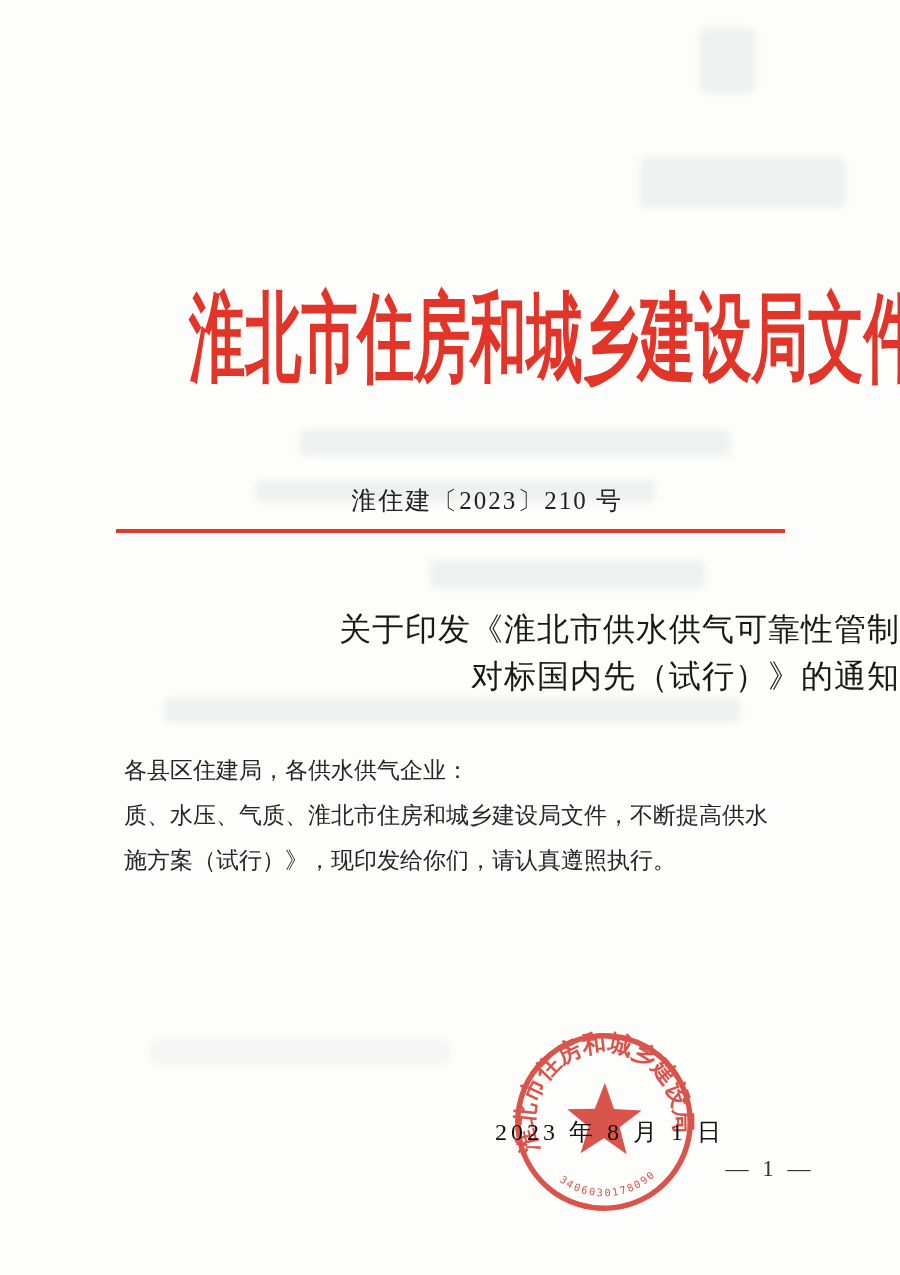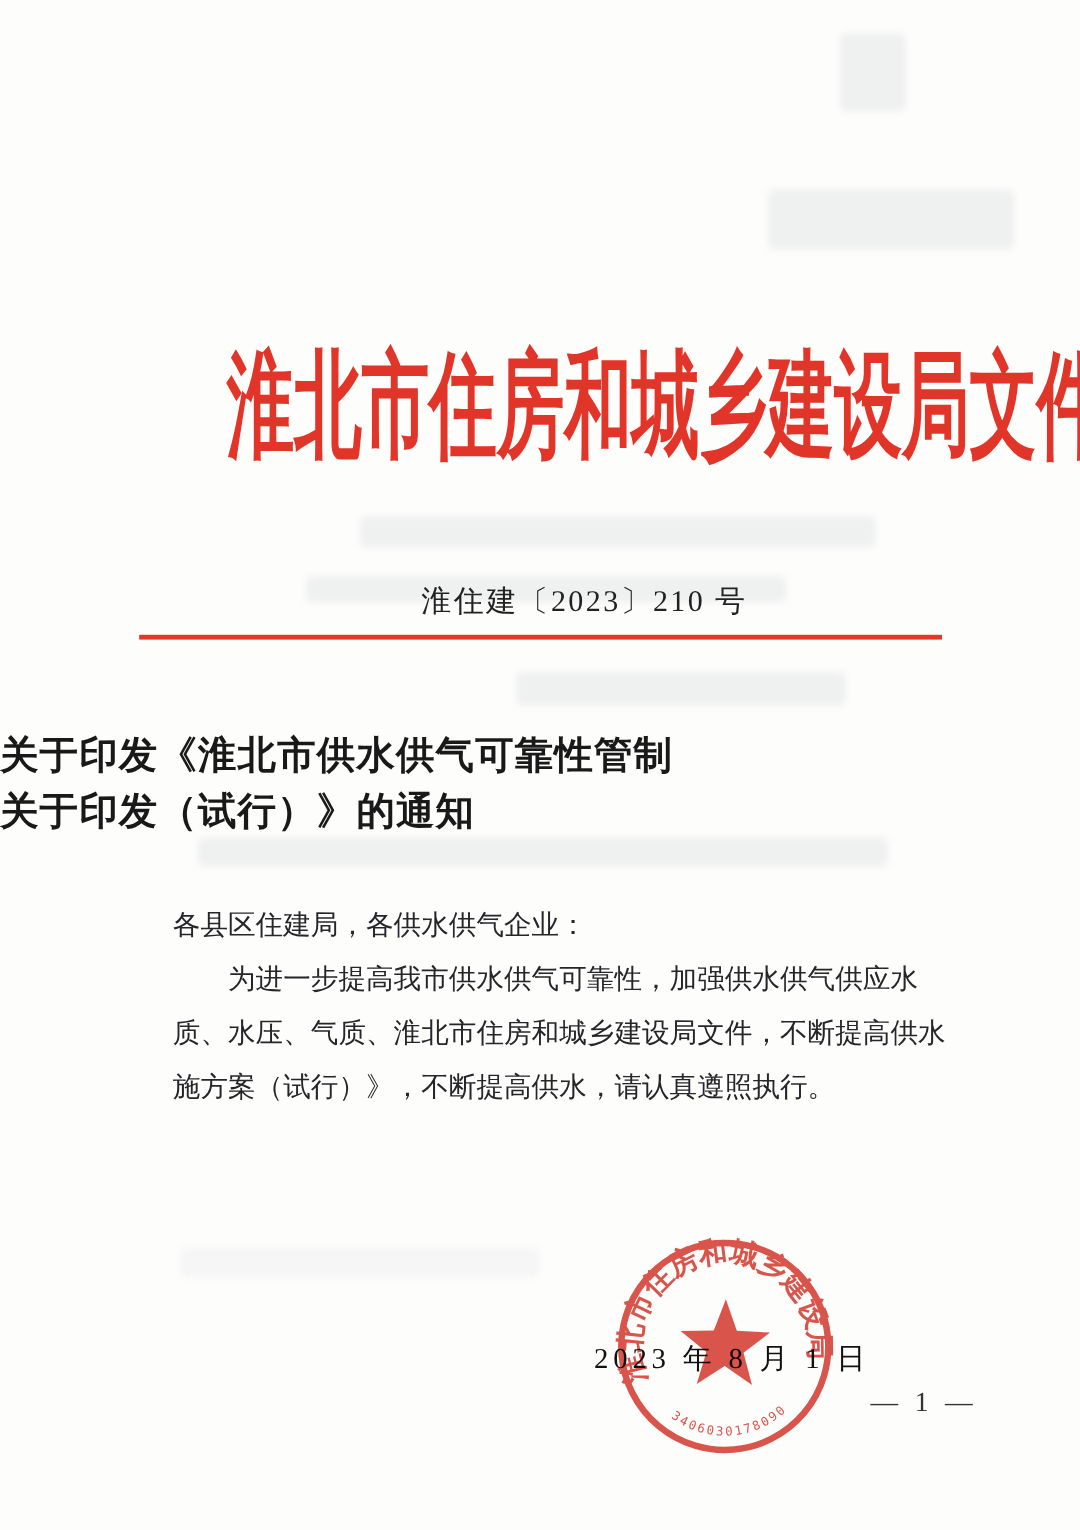--- a/index.html
+++ b/index.html
@@ -30,29 +30,29 @@
     text-align:center;font-size:25px;letter-spacing:2px;color:#222;padding-left:37px;
   }
 
   .red-rule{
     position:absolute;top:529px;left:116px;width:669px;height:4px;
     background:#e53628;
   }
 
   .notice-title{
     position:absolute;top:606px;left:0;width:900px;
-    text-align:left;font-weight:bold;color:#191919;
+    text-align:right;font-weight:normal;color:#191919;
     font-size:32px;line-height:47px;letter-spacing:1px;
   }
 
   .body-text{
     position:absolute;top:748px;left:124px;width:665px;
     font-size:23px;line-height:45px;color:#26262a;
   }
-  .body-line{white-space:nowrap;margin-left:20px;}
+  .body-line{white-space:nowrap;}
   .indent{text-indent:2em;}
 
   .date-line{
     position:absolute;top:1116px;left:455px;width:310px;
     text-align:center;font-size:24px;letter-spacing:4px;color:#111;
   }
 
   .seal{
     position:absolute;top:1024px;left:506px;width:196px;height:196px;
     mix-blend-mode:multiply;opacity:0.92;
@@ -78,28 +78,27 @@
   <div class="smudge" style="top:1040px;left:150px;width:300px;height:24px;opacity:.6;"></div>
 
   <div class="org-title">淮北市住房和城乡建设局文件</div>
 
   <div class="doc-number">淮住建〔2023〕210 号</div>
 
   <div class="red-rule"></div>
 
   <div class="notice-title">
     <div>关于印发《淮北市供水供气可靠性管制</div>
-    <div>关于印发（试行）》的通知</div>
+    <div>对标国内先（试行）》的通知</div>
   </div>
 
   <div class="body-text">
     <div class="body-line">各县区住建局，各供水供气企业：</div>
-    <div class="body-line indent">为进一步提高我市供水供气可靠性，加强供水供气供应水</div>
     <div class="body-line">质、水压、气质、淮北市住房和城乡建设局文件，不断提高供水</div>
-    <div class="body-line">施方案（试行）》，不断提高供水，请认真遵照执行。</div>
+    <div class="body-line">施方案（试行）》，现印发给你们，请认真遵照执行。</div>
   </div>
 
   <div class="date-line">2023 年 8 月 1 日</div>
 
   <svg class="seal" viewBox="0 0 200 200" xmlns="http://www.w3.org/2000/svg">
     <defs>
       <path id="sealArcTop" d="M 32.3,124.6 A 72,72 0 1 1 167.7,124.6" fill="none"></path>
       <path id="sealArcBottom" d="M 42,149 A 76,76 0 0 0 158,149" fill="none"></path>
     </defs>
     <circle cx="100" cy="100" r="88" fill="none" stroke-width="5.5" stroke="#d8463d"></circle>

